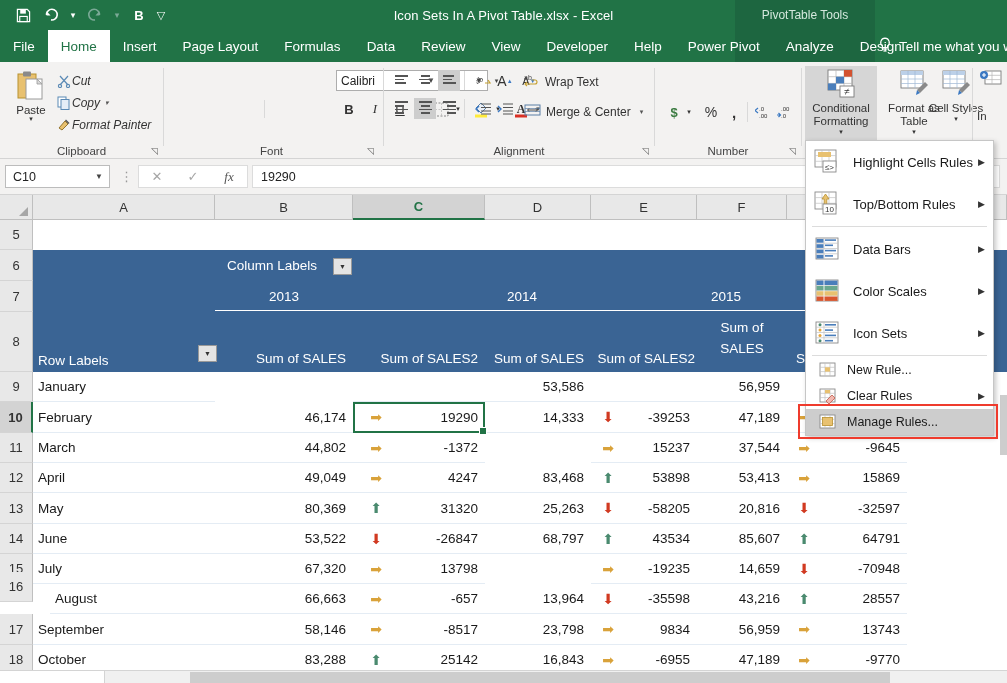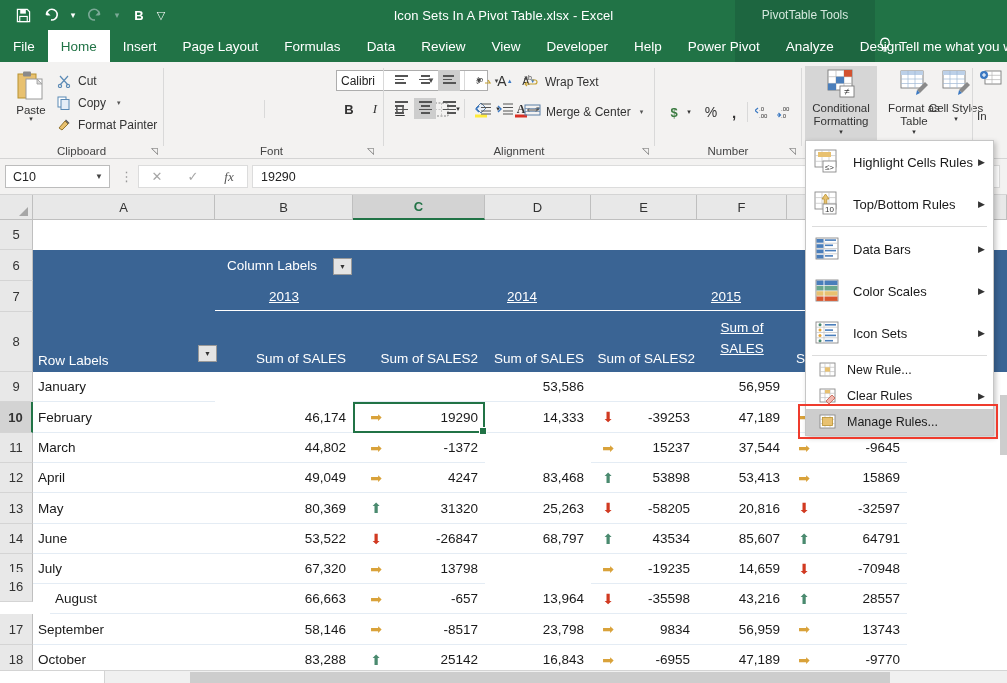--- a/index.html
+++ b/index.html
@@ -68,22 +68,22 @@
 
   
   .paste-btn {
     position: absolute; left: 8px; top: 6px; width: 46px; height: 70px;
     display: flex; flex-direction: column; align-items: center; padding-top: 2px;
   }
   .paste-ico { width: 30px; height: 32px; position: relative; }
   .paste-lbl { font-size: 11.5px; color: #333; margin-top: 2px; }
   .paste-caret { font-size: 7px; color: #333; margin-top: -1px; }
   .cb-item {
-    position: absolute; display: flex; align-items: center; gap: 6px;
-    font-size: 12px; color: #333; white-space: nowrap;
+    position: absolute; display: flex; align-items: center; gap: 0;
+    font-size: 12px; color: #333; white-space: nowrap; font-style: italic;
   }
   .cb-ico { width: 16px; height: 16px; display: flex; align-items: center; justify-content: center; font-size: 12px; }
 
   
   .fontname {
     position: absolute; left: 172px; top: 8px; width: 104px; height: 21px;
     background: #fff; border: 1px solid #adadad; font-size: 12px; color: #222;
     display: flex; align-items: center; padding-left: 4px;
   }
   .fontsize {
@@ -193,21 +193,21 @@
   .rh.sel { background: #d3d3d3; border-right: 2px solid #217346; font-weight: bold; }
 
   .cells { position: absolute; left: 33px; top: 25px; right: 0; bottom: 0; }
   .cell {
     position: absolute; font-size: 13.5px; color: #1a1a1a;
     display: flex; align-items: center; overflow: hidden; white-space: nowrap;
   }
   .cell.rowline { border-bottom: 1px solid #e4ecf4; }
   .cell.hdr { background: #3a6494; color: #ffffff; border-bottom: none; }
   .cell.right { justify-content: flex-end; padding-right: 7px; }
-  .cell.center { justify-content: center; text-decoration: underline; }
+  .cell.center { justify-content: center; }
   .cell.left { padding-left: 5px; }
   .hline { position: absolute; height: 1px; background: #ffffff; }
   .selbox {
     position: absolute; border: 2px solid #217346; z-index: 12; pointer-events: none;
   }
   .selbox:after {
     content:''; position: absolute; right: -4px; bottom: -4px;
     width: 6px; height: 6px; background: #217346; border: 1px solid #fff;
   }
   .filterbtn {

